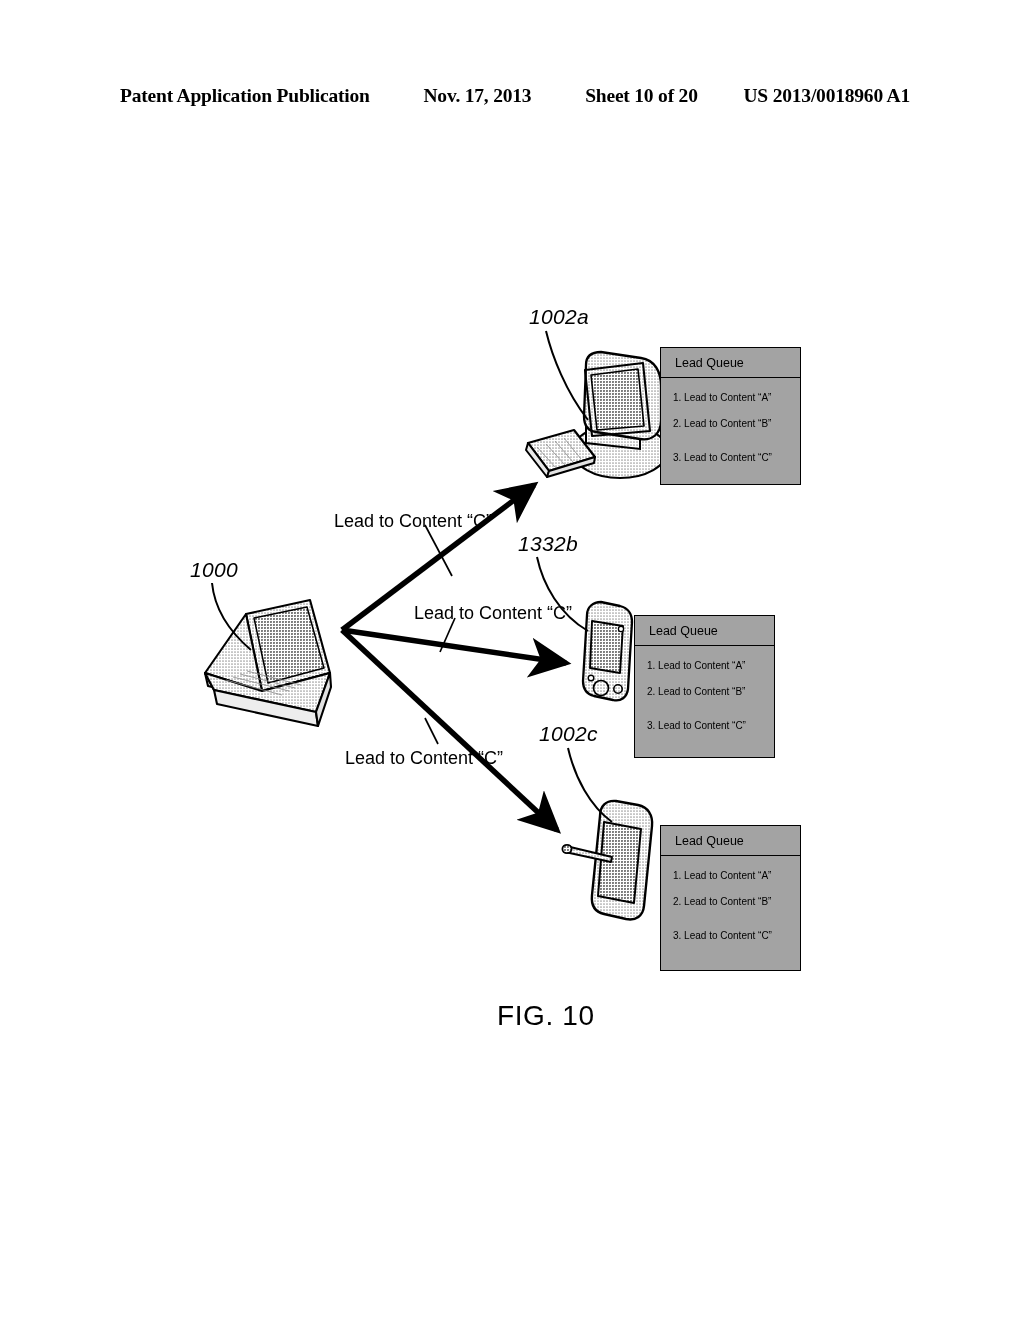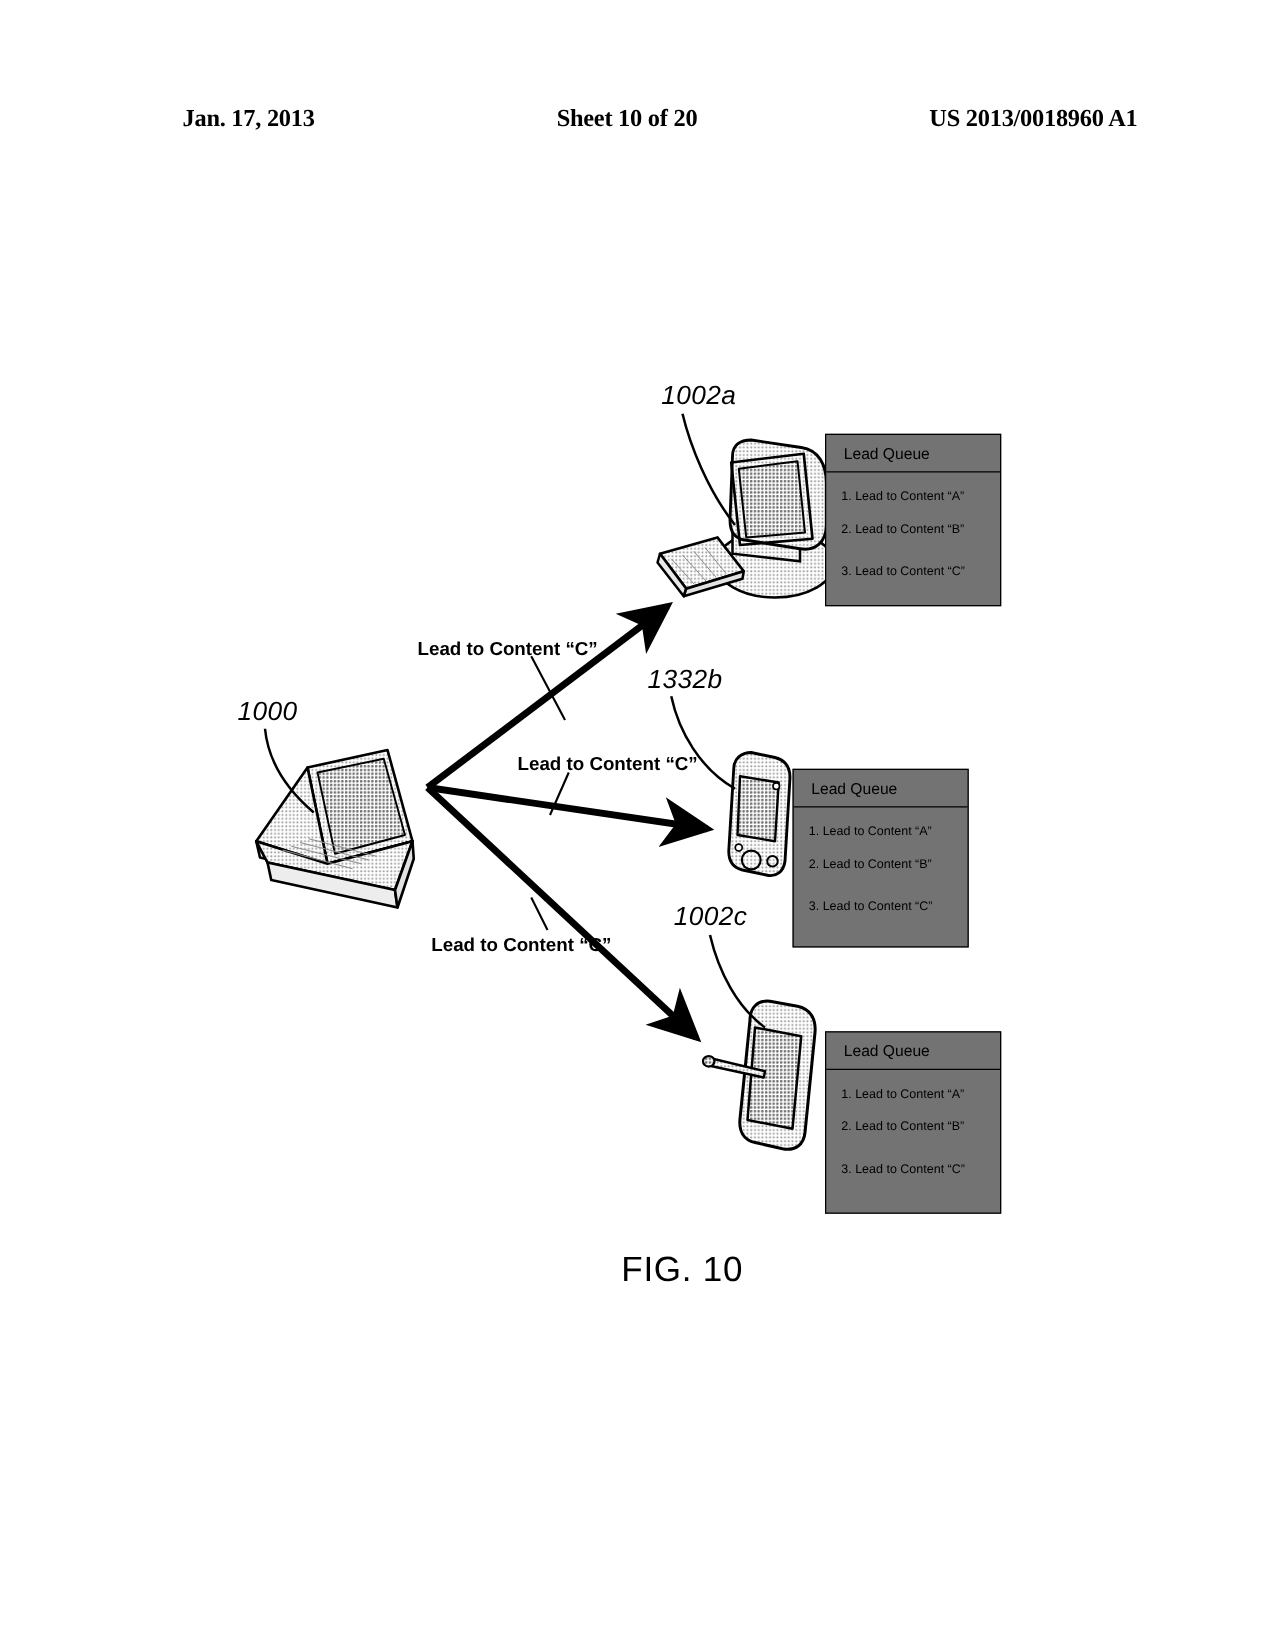--- a/index.html
+++ b/index.html
@@ -52,21 +52,21 @@
     top: 0;
     left: 0;
     width: 1024px;
     height: 1320px;
   }
 
   
   .queue-box {
     position: absolute;
     border: 1.6px solid #000;
-    background: #737373;
+    background: #a3a3a3;
     box-sizing: border-box;
   }
   .queue-title {
     font-size: 12.5px;
     padding: 8px 0 7px 14px;
     border-bottom: 1.6px solid #000;
     white-space: nowrap;
   }
   .queue-items {
     padding: 14px 0 12px 12px;
@@ -94,43 +94,43 @@
     font-style: italic;
   }
   #ref-1000  { left: 190px; top: 558px; }
   #ref-1002a { left: 529px; top: 305px; }
   #ref-1002b { left: 518px; top: 532px; }
   #ref-1002c { left: 539px; top: 722px; }
 
   
   .arrow-caption {
     position: absolute;
-    font-size: 15px;
-    white-space: nowrap;
-    font-weight: bold;
+    font-size: 18px;
+    white-space: nowrap;
   }
   #caption-top    { left: 334px; top: 511px; }
   #caption-middle { left: 414px; top: 603px; }
   #caption-bottom { left: 345px; top: 748px; }
 
   
   #figure-caption {
     position: absolute;
     left: 497px;
     top: 1000px;
     font-size: 28px;
     letter-spacing: 0.6px;
     white-space: nowrap;
   }
 </style>
 </head>
 <body>
 
 <div id="page-header">
-  <span class="hdr-mid">Jan. 17, 2013</span>
+  <span class="hdr-left">Patent Application Publication</span>
+  <span class="hdr-mid">Nov. 17, 2013</span>
   <span class="hdr-mid">Sheet 10 of 20</span>
   <span class="hdr-right">US 2013/0018960 A1</span>
 </div>
 
 <div id="figure-canvas">
 
   <svg id="figure-svg" viewBox="0 0 1024 1320" xmlns="http://www.w3.org/2000/svg">
     <defs>
       <pattern id="dots" width="3" height="3" patternUnits="userSpaceOnUse">
         <rect width="3" height="3" fill="#ffffff"></rect>

